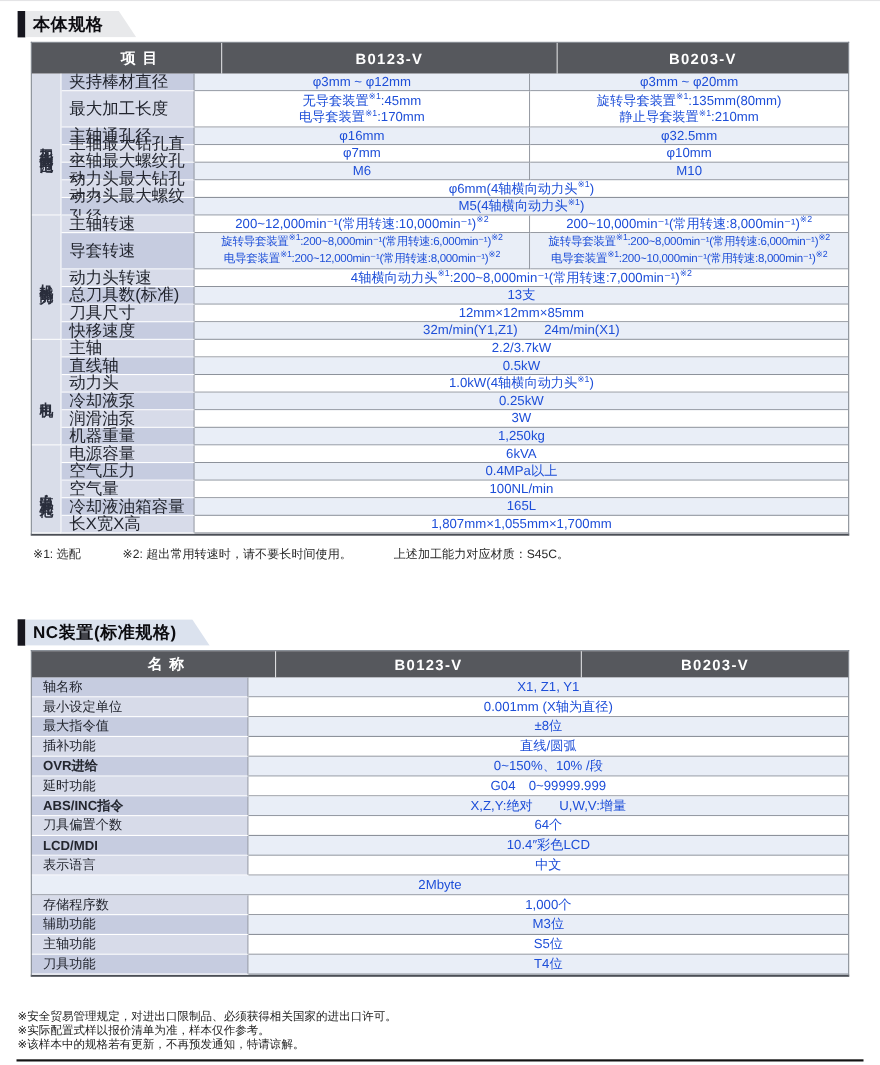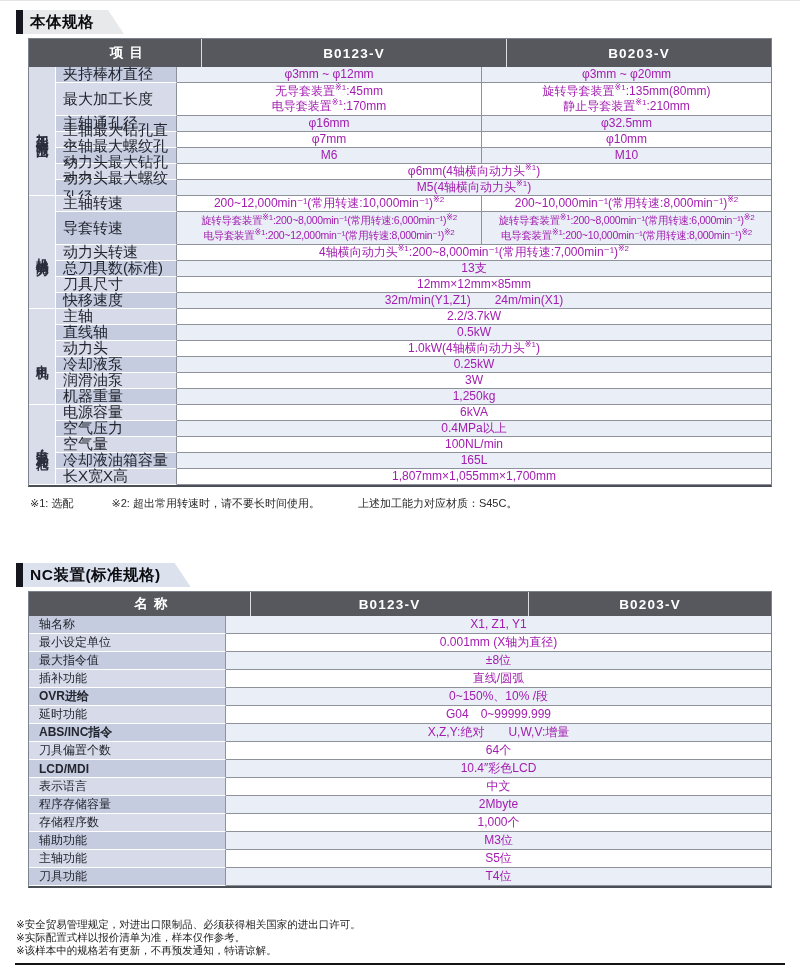--- a/index.html
+++ b/index.html
@@ -44,21 +44,21 @@
   .vtext{writing-mode:vertical-rl;text-orientation:upright;font-weight:bold;font-size:12.5px;
     color:#2a2e3c;letter-spacing:2px;line-height:1;}
   .rows{flex:1;display:flex;flex-direction:column;}
 
   .row{display:flex;align-items:stretch;}
   .lbl{width:121px;border-bottom:1px solid #fff;border-right:1px solid #8d929b;
     padding-left:7px;display:flex;align-items:center;font-size:15px;color:#23262f;}
   .nc .lbl{width:197px;padding-left:10px;font-size:12px;}
   .lbl.lat{font-weight:bold;}
   .val{display:flex;flex-direction:column;justify-content:center;align-items:center;
-    border-bottom:1px solid #8d929b;font-size:12px;color:#a21caf;}
+    border-bottom:1px solid #8d929b;font-size:12px;color:#1d4ed8;}
   .v1{width:305px;border-right:1px solid #8d929b;}
   .v2{flex:1;}
   .vspan{flex:1;}
   .nc .val{flex:1;}
   .row.odd  .lbl{background:#c6cce0;}
   .row.odd  .val{background:#e9eef7;}
   .row.even .lbl{background:#d7dbe9;}
   .row.even .val{background:#ffffff;}
   .line{white-space:nowrap;line-height:15px;}
   .nc .line{line-height:17px;}
@@ -360,21 +360,20 @@
             <div class="line">10.4″彩色LCD</div>
           </div>
         </div>
         <div class="row even" style="height: 18px;">
           <div class="lbl">表示语言</div>
           <div class="val">
             <div class="line">中文</div>
           </div>
         </div>
         <div class="row odd" style="height: 18px;">
-          <div class="lbl">程序存储容量</div>
           <div class="val">
             <div class="line">2Mbyte</div>
           </div>
         </div>
         <div class="row even" style="height: 18px;">
           <div class="lbl">存储程序数</div>
           <div class="val">
             <div class="line">1,000个</div>
           </div>
         </div>

